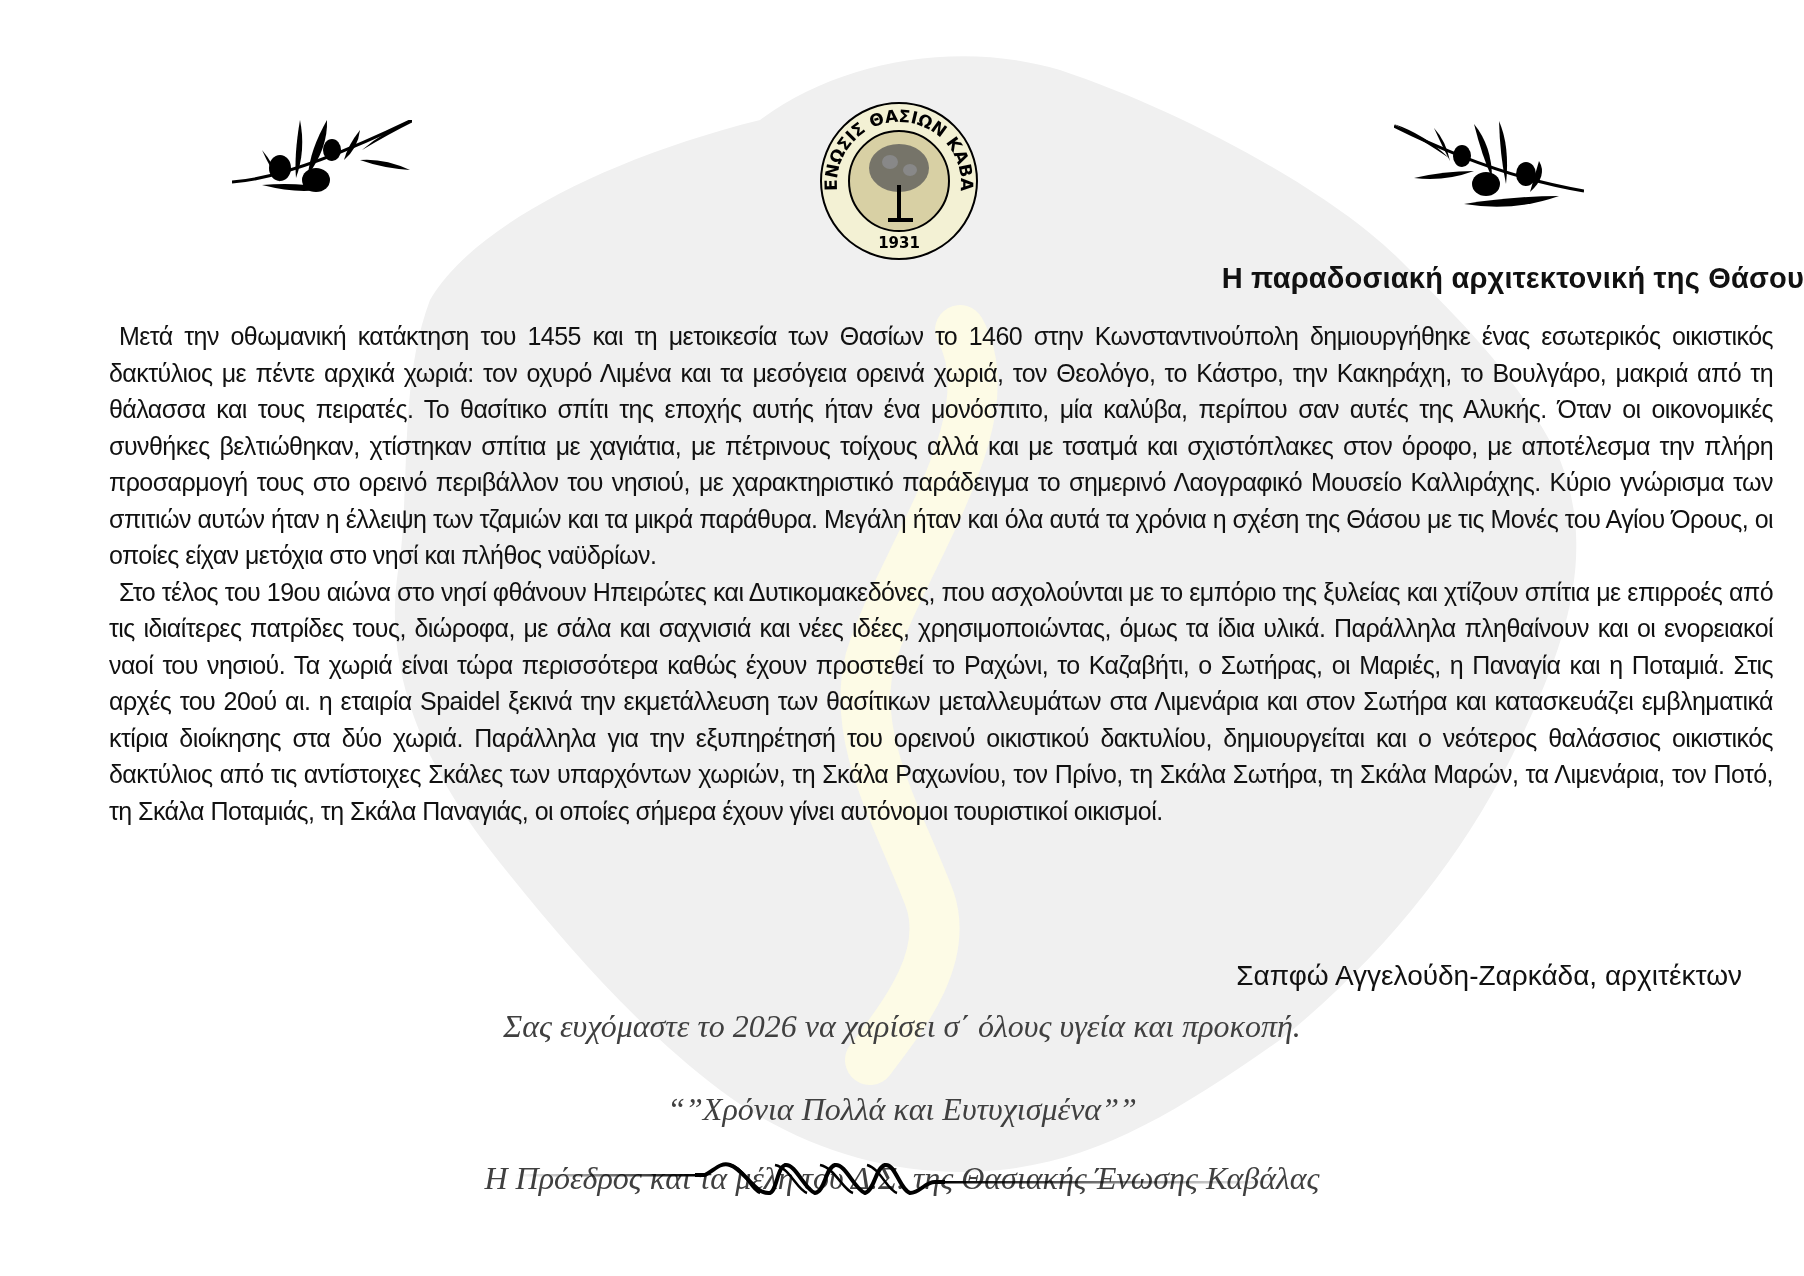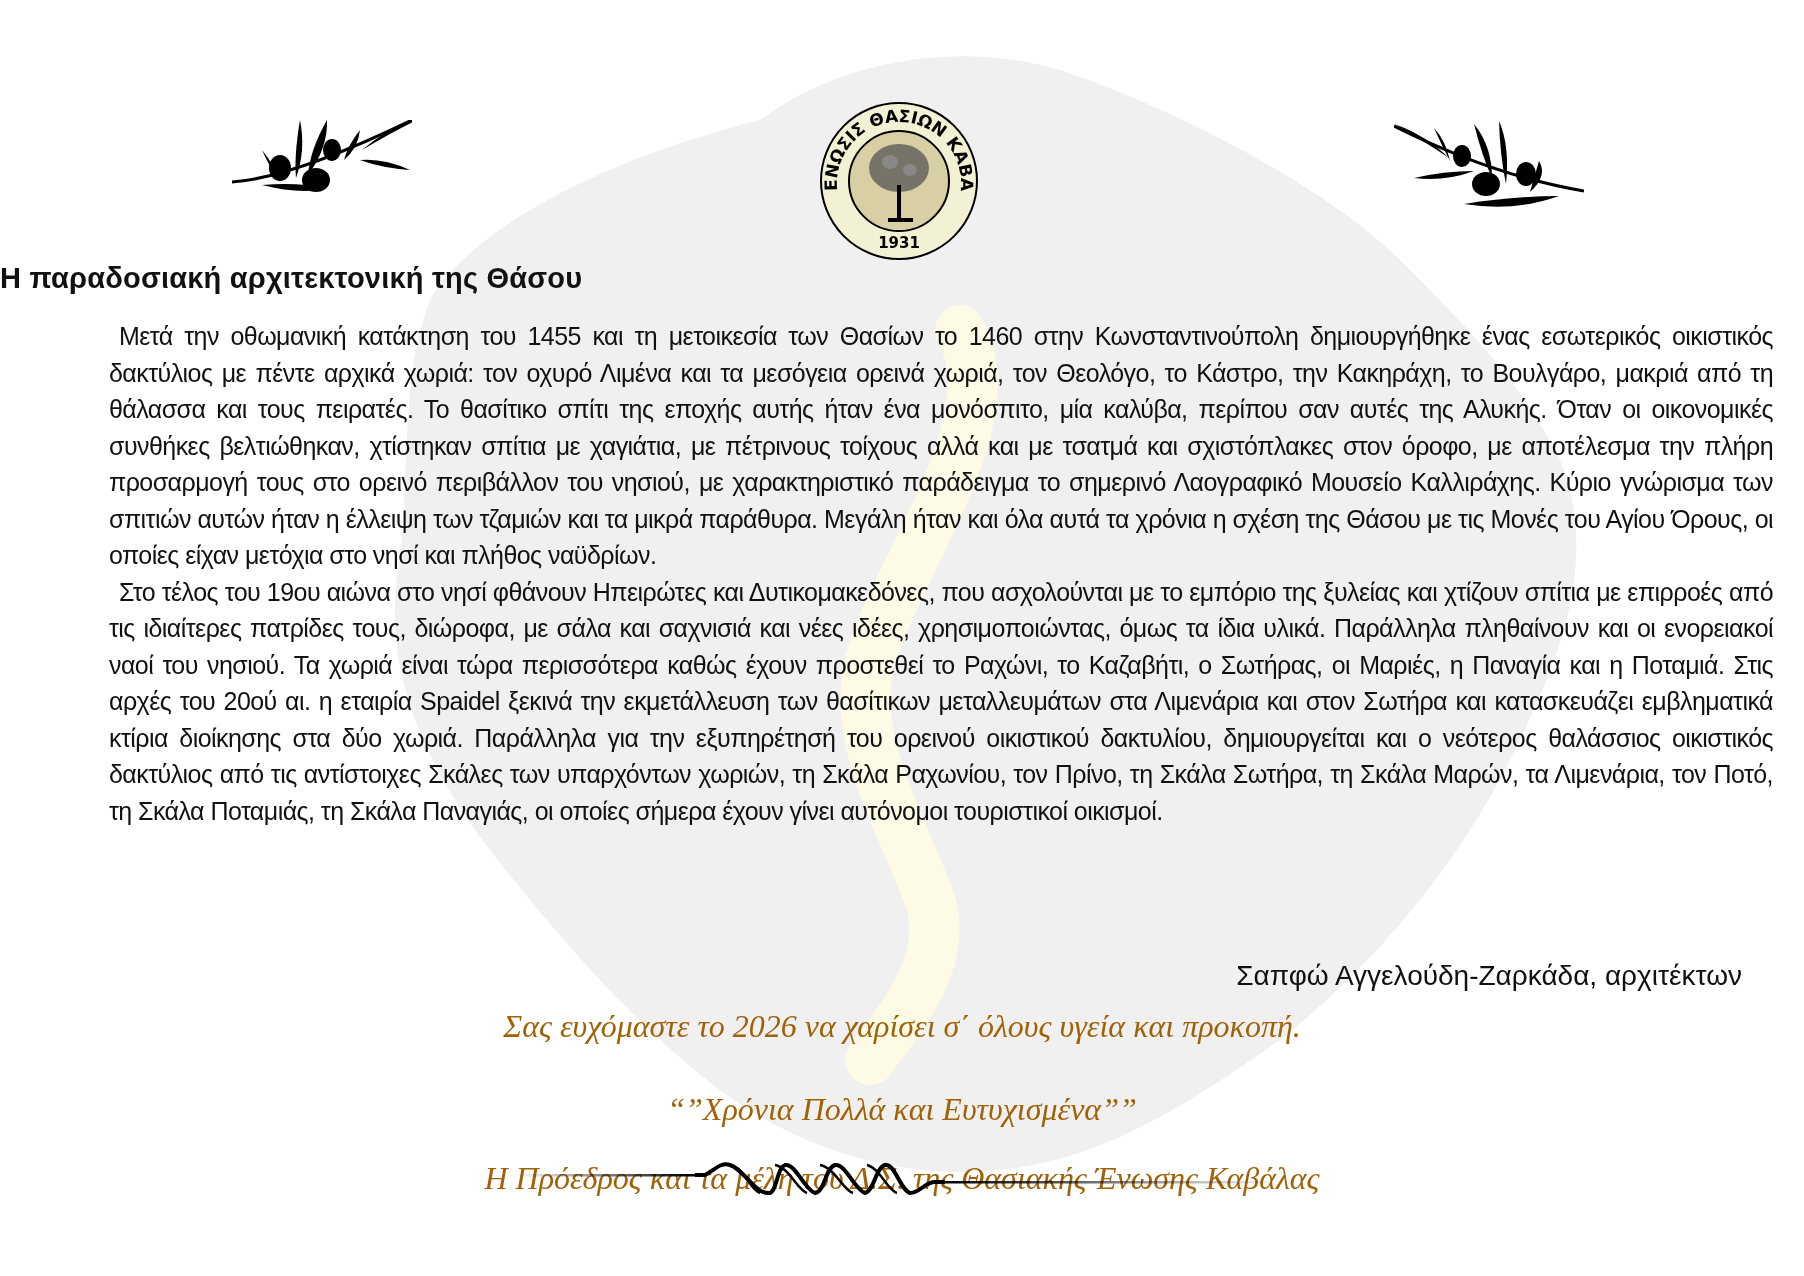--- a/index.html
+++ b/index.html
@@ -8,40 +8,40 @@
       background: #ffffff;
       font-family: "Liberation Sans", "DejaVu Sans", sans-serif;
       color: #111;
     }
     .watermark { position: absolute; left: 0; top: 0; width: 1804px; height: 1276px; z-index: 0; }
     .branch { position: absolute; z-index: 1; }
     .branch-left { left: 232px; top: 120px; width: 180px; height: 100px; }
     .branch-right { left: 1394px; top: 116px; width: 190px; height: 100px; }
     .logo { position: absolute; left: 818px; top: 100px; width: 162px; height: 162px; z-index: 1; }
     .title {
-      position: absolute; top: 262px; left: 0; width: 1804px; text-align: left;
+      position: absolute; top: 262px; left: 0; width: 1804px; text-align: right;
       font-weight: bold; font-size: 29px; letter-spacing: 0.2px; z-index: 2;
     }
     .body-text {
       position: absolute; left: 78px; top: 318px; width: 1664px; z-index: 2;
       font-family: "Liberation Sans Narrow", "Liberation Sans", sans-serif;
       font-size: 25px; line-height: 36.5px; text-align: justify;
       letter-spacing: -0.55px;
       margin-left: 31px;
     }
     .body-text p { margin: 0; text-indent: 10px; }
     .author {
       position: absolute; right: 62px; top: 960px; font-size: 28px; z-index: 2;
       font-family: "Liberation Sans", sans-serif;
       margin-left: 35px;
     }
     .wishes {
       position: absolute; left: 0; width: 1804px; text-align: center; z-index: 2;
       font-family: "Liberation Serif", "DejaVu Serif", serif; font-style: italic;
-      font-size: 32px; color: #a16207;
+      font-size: 32px; color: #404040;
     }
     .wish-1 { top: 1008px; }
     .wish-2 { top: 1063px; margin-top: 28px; }
     .wish-3 { top: 1160px; }
     .divider { position: absolute; left: 515px; top: 1160px; width: 770px; height: 40px; z-index: 2; }
   </style>
 </head>
 <body>
 
 <svg class="watermark" viewBox="0 0 1804 1276">

